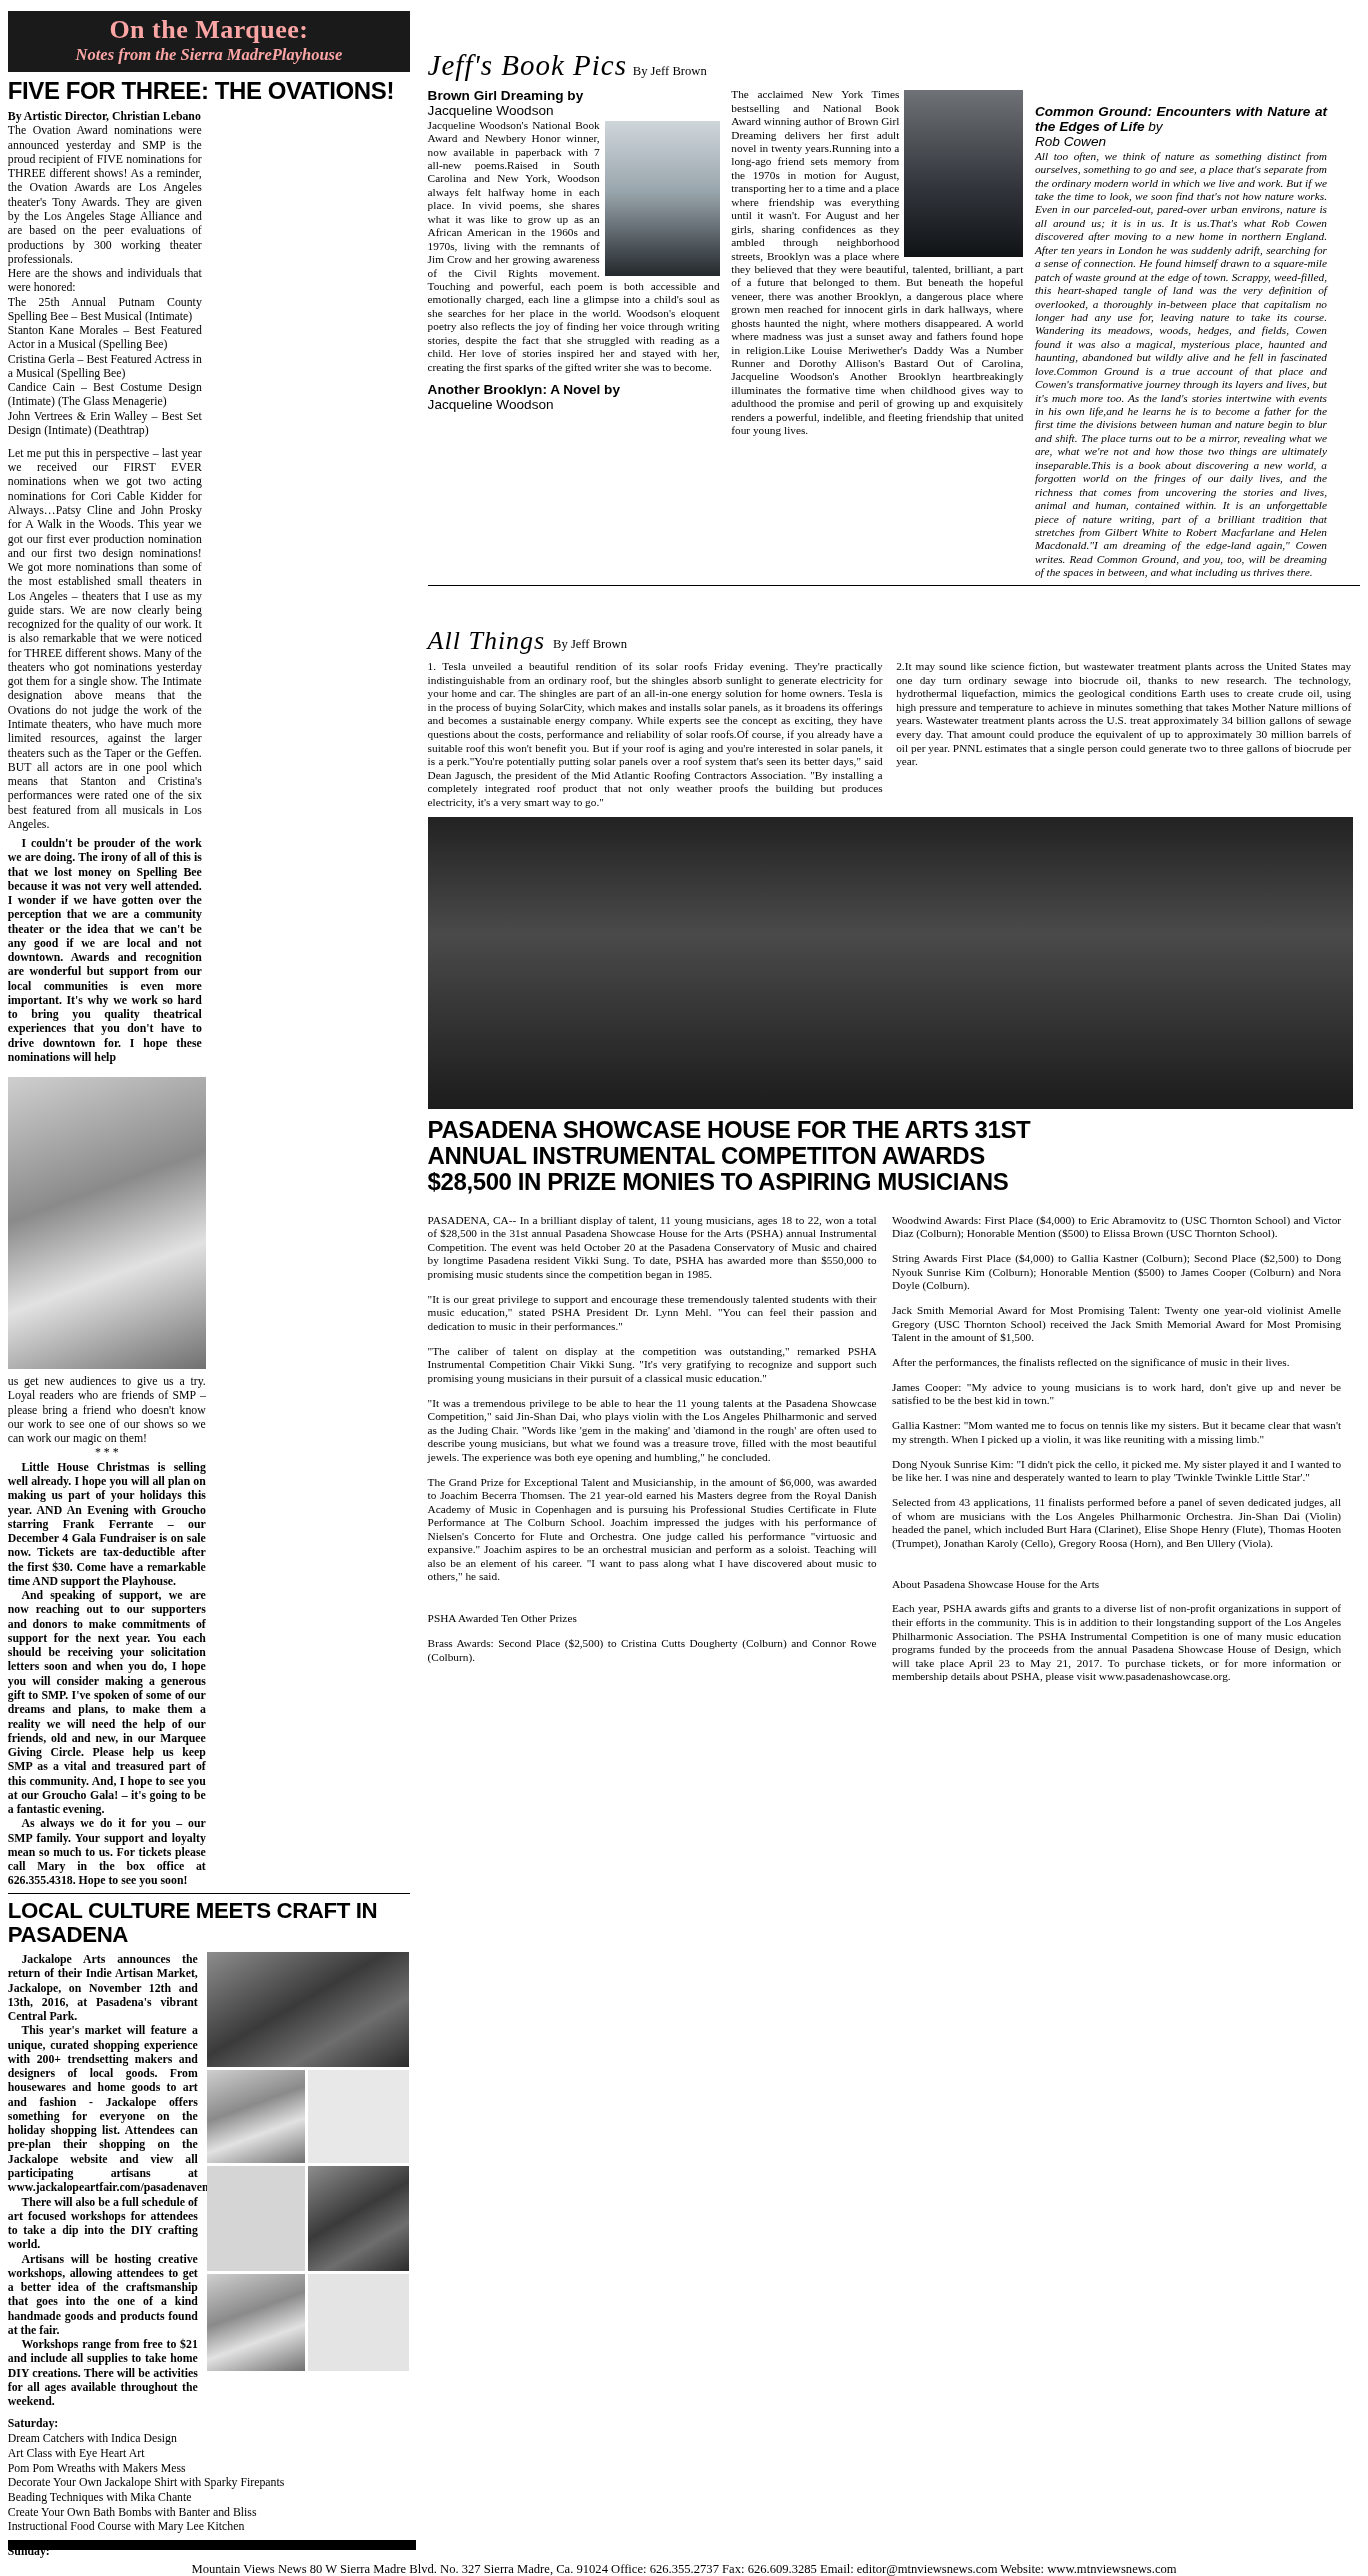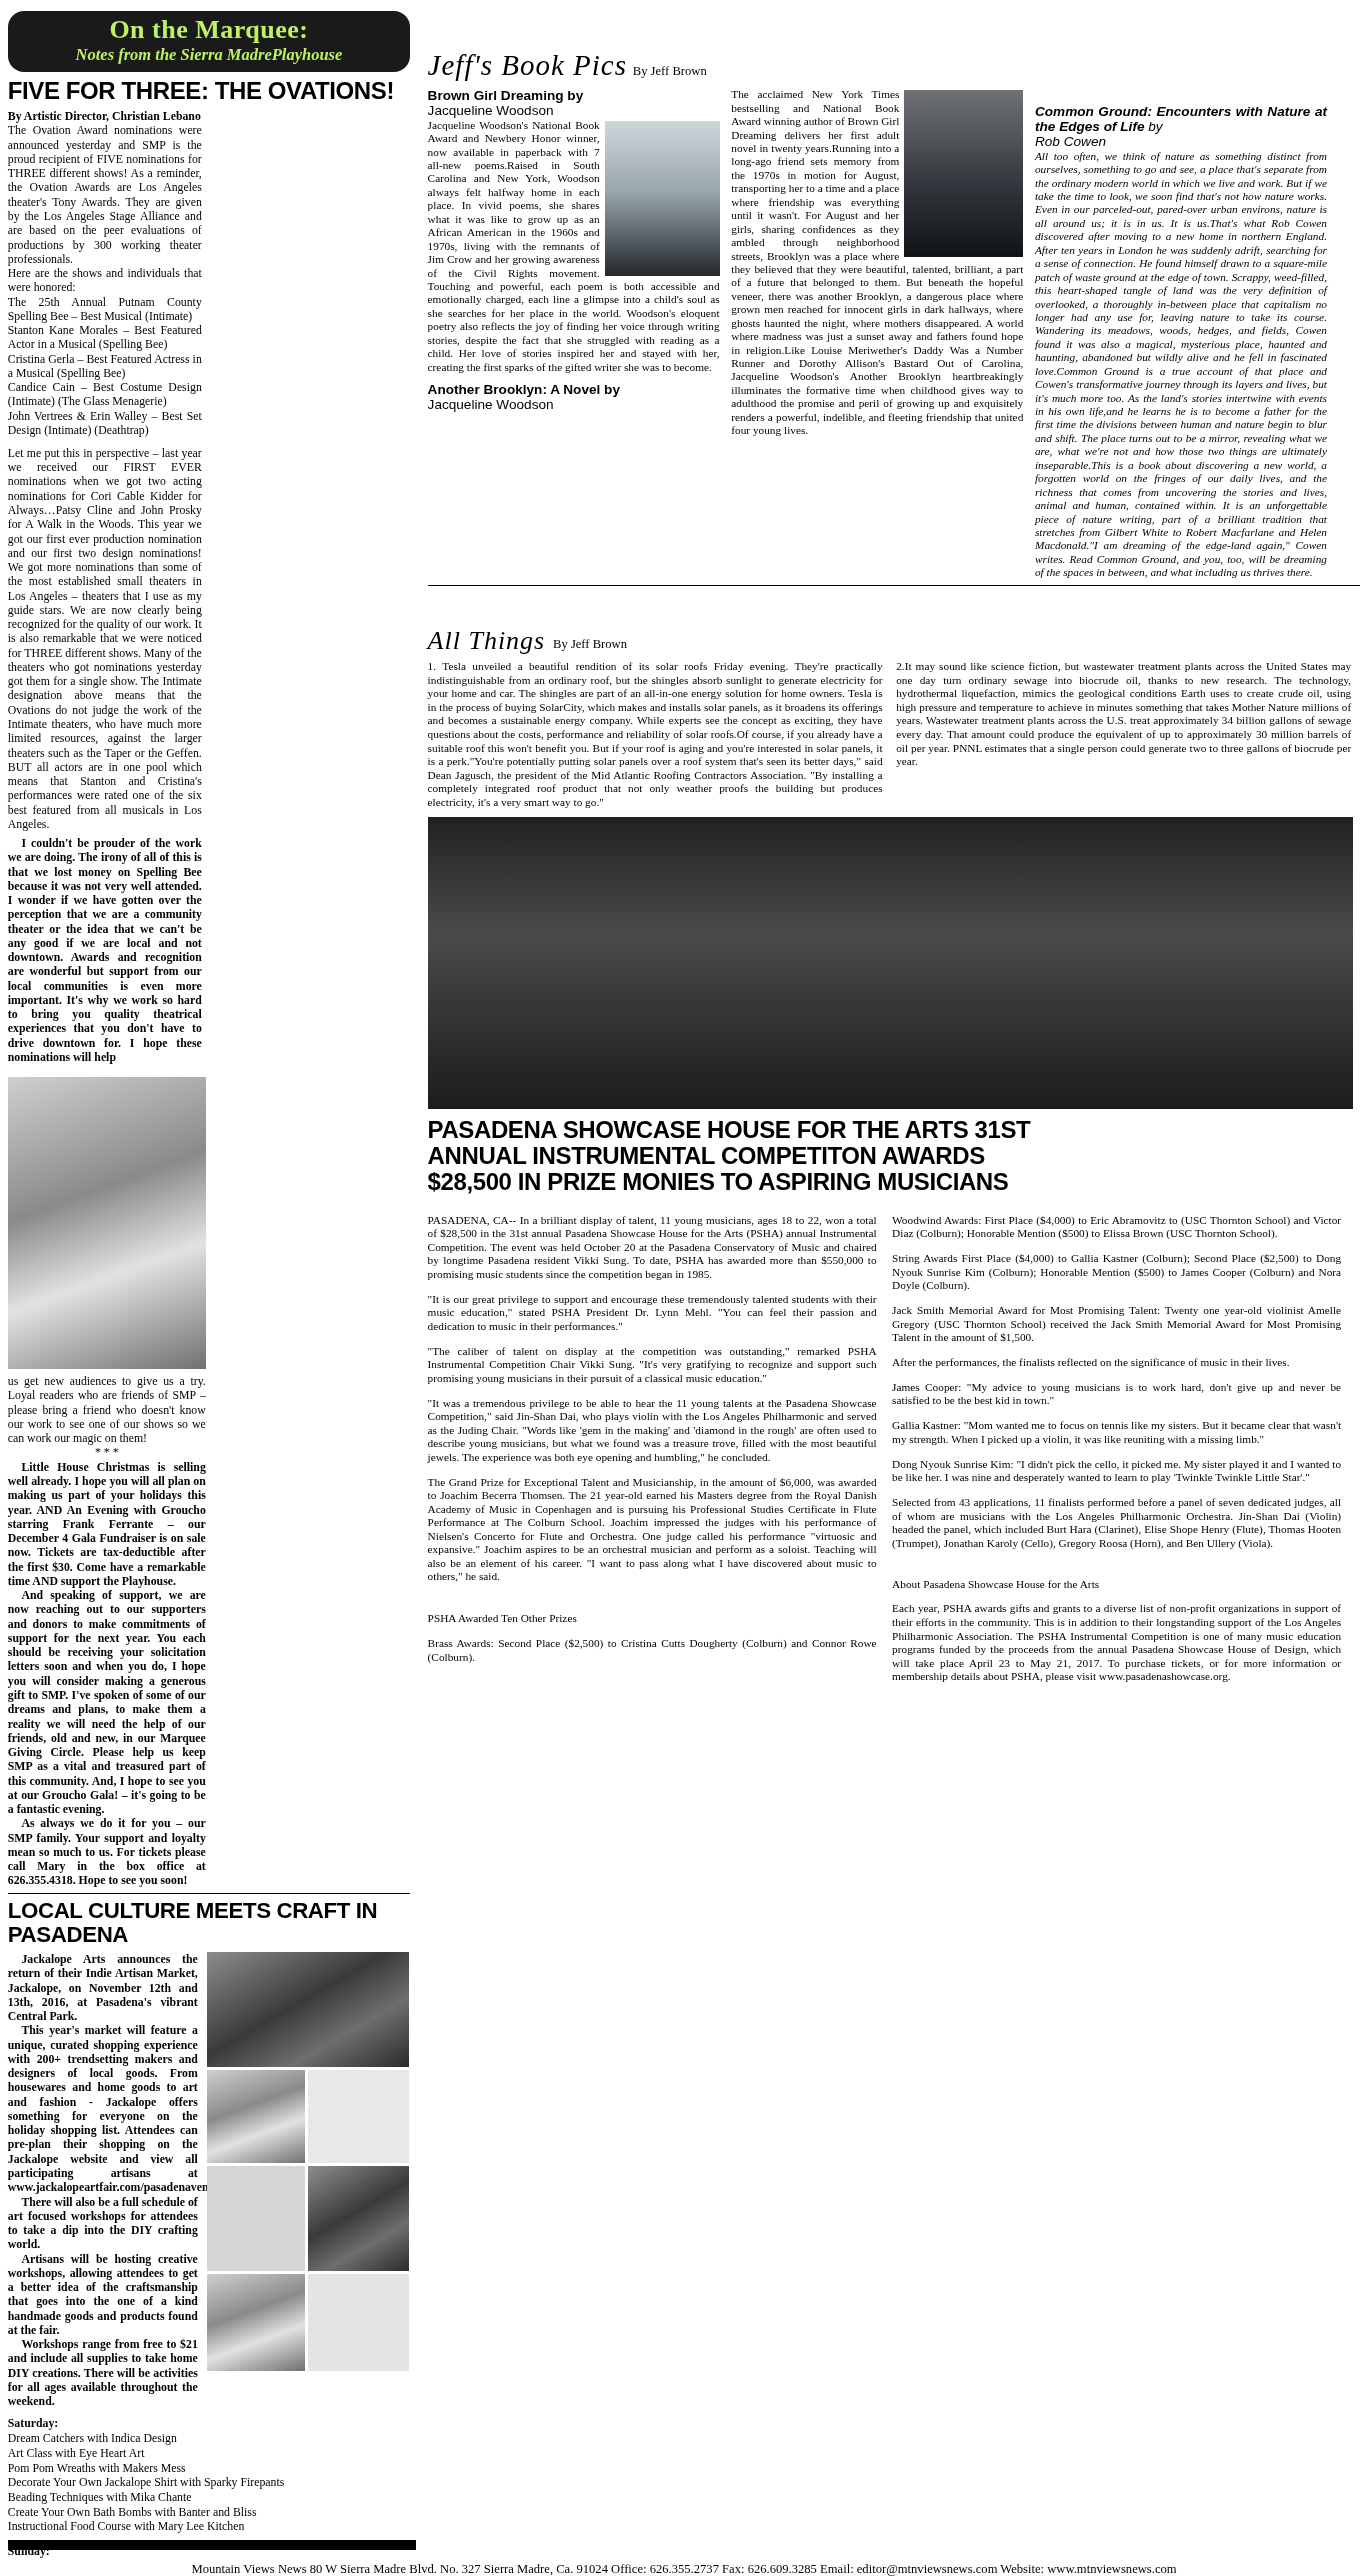--- a/index.html
+++ b/index.html
@@ -33,22 +33,22 @@
     position:absolute; left:0; right:0; top:1.9px; text-align:center;
     font-family:"Liberation Sans", sans-serif; font-weight:bold;
     font-size:45px; letter-spacing:0px; transform:scaleY(1.35);
     transform-origin:center top;
   }
   .colA { width:412px; padding-right:9.7px; }
   .colRest { width:941px; }
 
   
   .marquee-banner {
-    background:#1a1a1a; color:#bef264; text-align:center;
-    padding:5.8px 0 7.8px 0; margin-top:5.8px;border-radius:16px;
+    background:#1a1a1a; color:#fca5a5; text-align:center;
+    padding:5.8px 0 7.8px 0; margin-top:5.8px;
   }
   .marquee-banner .m1 {
     font-family:"Liberation Serif", serif; font-weight:bold; font-size:26px;
     letter-spacing:0.5px; line-height:1.05;
   }
   .marquee-banner .m2 {
     font-family:"Liberation Serif", serif; font-style:italic; font-weight:bold;
     font-size:16.5px; line-height:1.2; margin-top:1px;
   }
 

